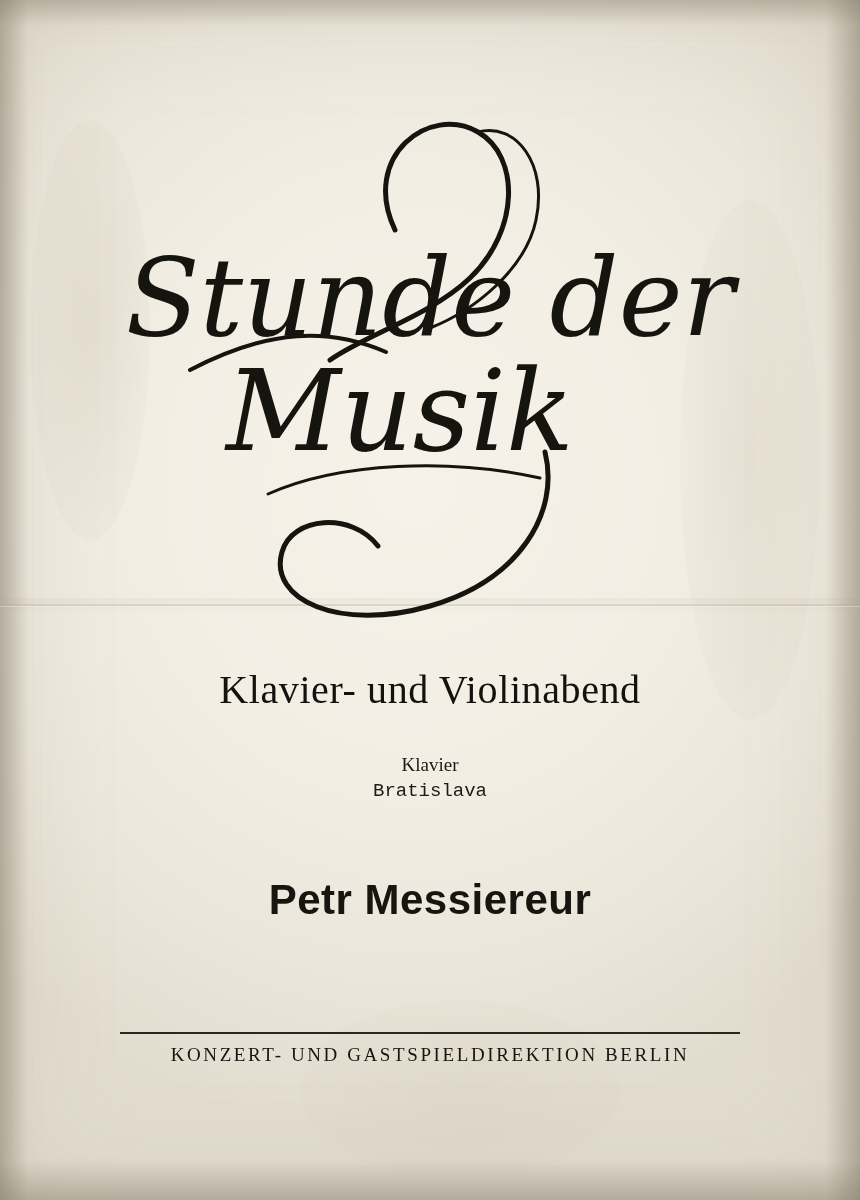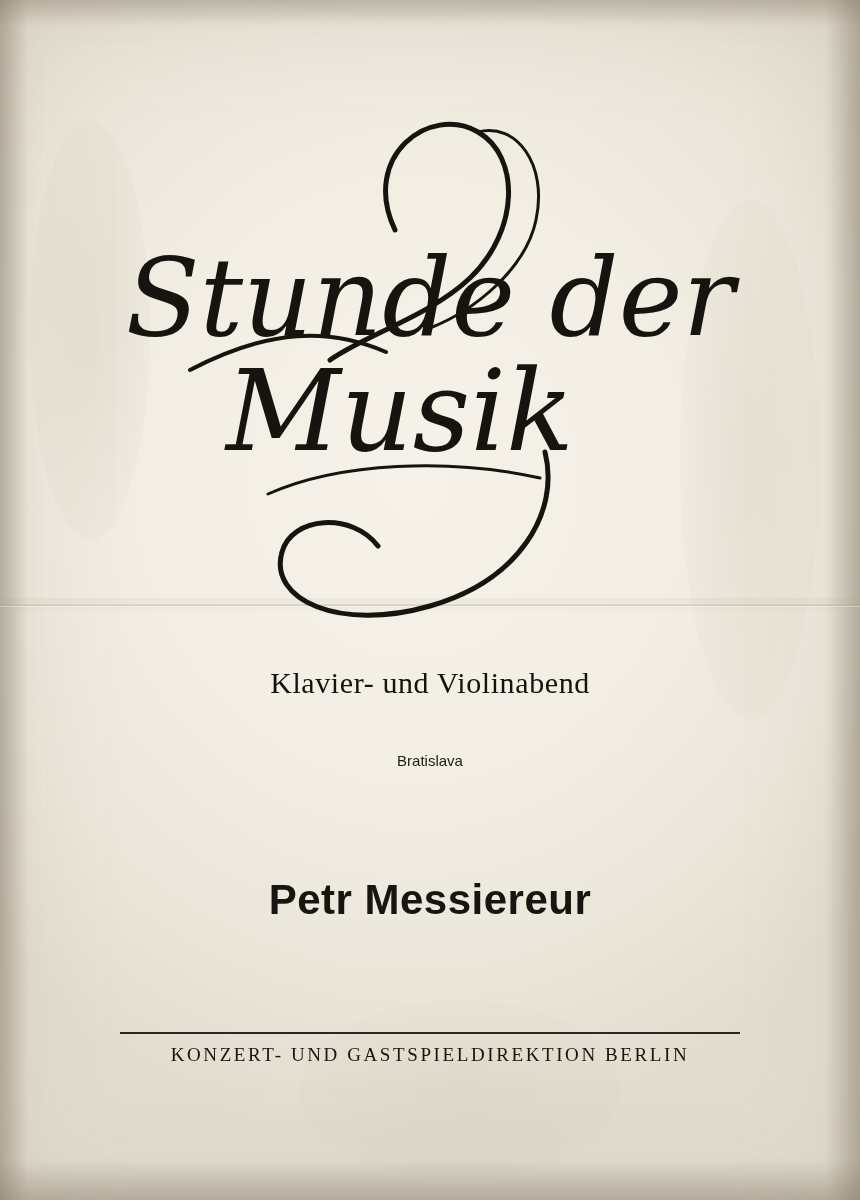--- a/index.html
+++ b/index.html
@@ -109,21 +109,21 @@
     font-family: "DejaVu Serif", serif;
     font-style: italic;
     fill: #16140f;
   }
 
   .subtitle {
     position: absolute;
     top: 666px;
     left: 0;
     width: 100%;
-    font-size: 30px;
+    font-size: 40px;
     letter-spacing: 0.6px;
     color: #14120e;
     font-family: "Liberation Serif", serif;
   }
 
   .performer-block-1 { position: absolute; top: 748px; left: 0; width: 100%; }
   .performer-block-2 { position: absolute; top: 878px; left: 0; width: 100%; }
 
   .performer-name {
     font-family: "Liberation Sans", sans-serif;
@@ -134,22 +134,22 @@
     line-height: 1.06;
   }
   .performer-role {
     margin-top: 6px;
     font-family: "Liberation Serif", serif;
     font-size: 19px;
     color: #1d1b15;
   }
   .performer-city {
     margin-top: 4px;
-    font-family: Liberation Sans, sans-serif;
-    font-size: 15px;
+    font-family: Liberation Mono, monospace;
+    font-size: 19px;
     color: #1d1b15;
   }
 
   .rule {
     position: absolute;
     top: 1032px;
     left: 120px;
     width: 620px;
     height: 2px;
     background: #2a2720;
@@ -195,20 +195,21 @@
 
       <text class="calli" x="400" y="390" font-size="112" text-anchor="middle">Musik</text>
 
       <path d="M545 392 C 560 452, 520 520, 430 546 C 340 572, 268 540, 282 492 C 292 456, 352 452, 378 486" fill="none" stroke="#16140f" stroke-width="5" stroke-linecap="round"></path>
       <path d="M268 434 C 340 402, 450 398, 540 418" fill="none" stroke="#16140f" stroke-width="3" stroke-linecap="round"></path>
     </svg>
 
     <div class="subtitle">Klavier- und Violinabend</div>
 
     <div class="performer-block-1">
+      <div class="performer-role">Klavier</div>
       <div class="performer-city">Bratislava</div>
     </div>
 
     <div class="performer-block-2">
       <div class="performer-name">Petr Messiereur</div>
     </div>
 
     <div class="rule"></div>
 
     <div class="footer">KONZERT- UND GASTSPIELDIREKTION BERLIN</div>

